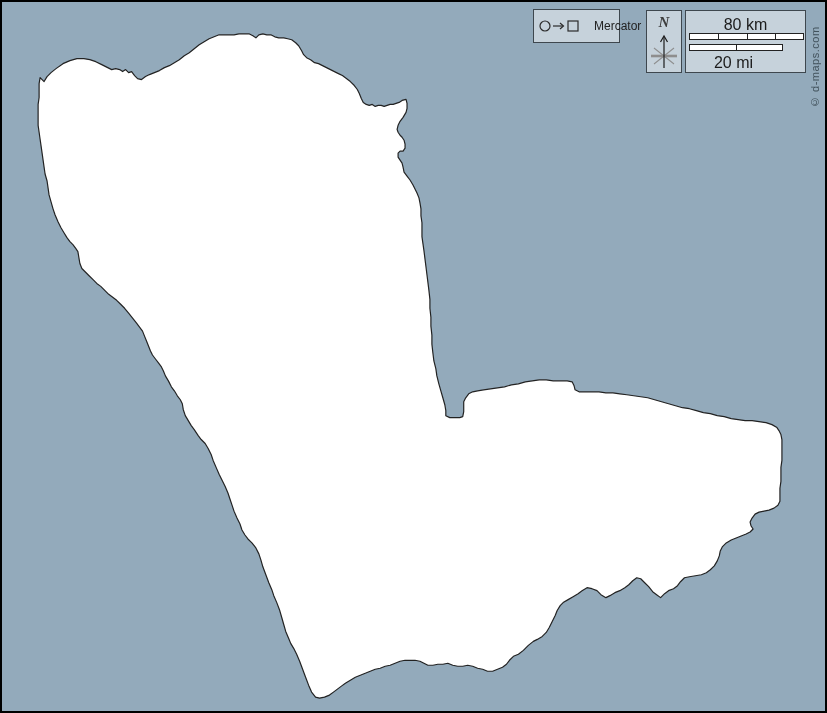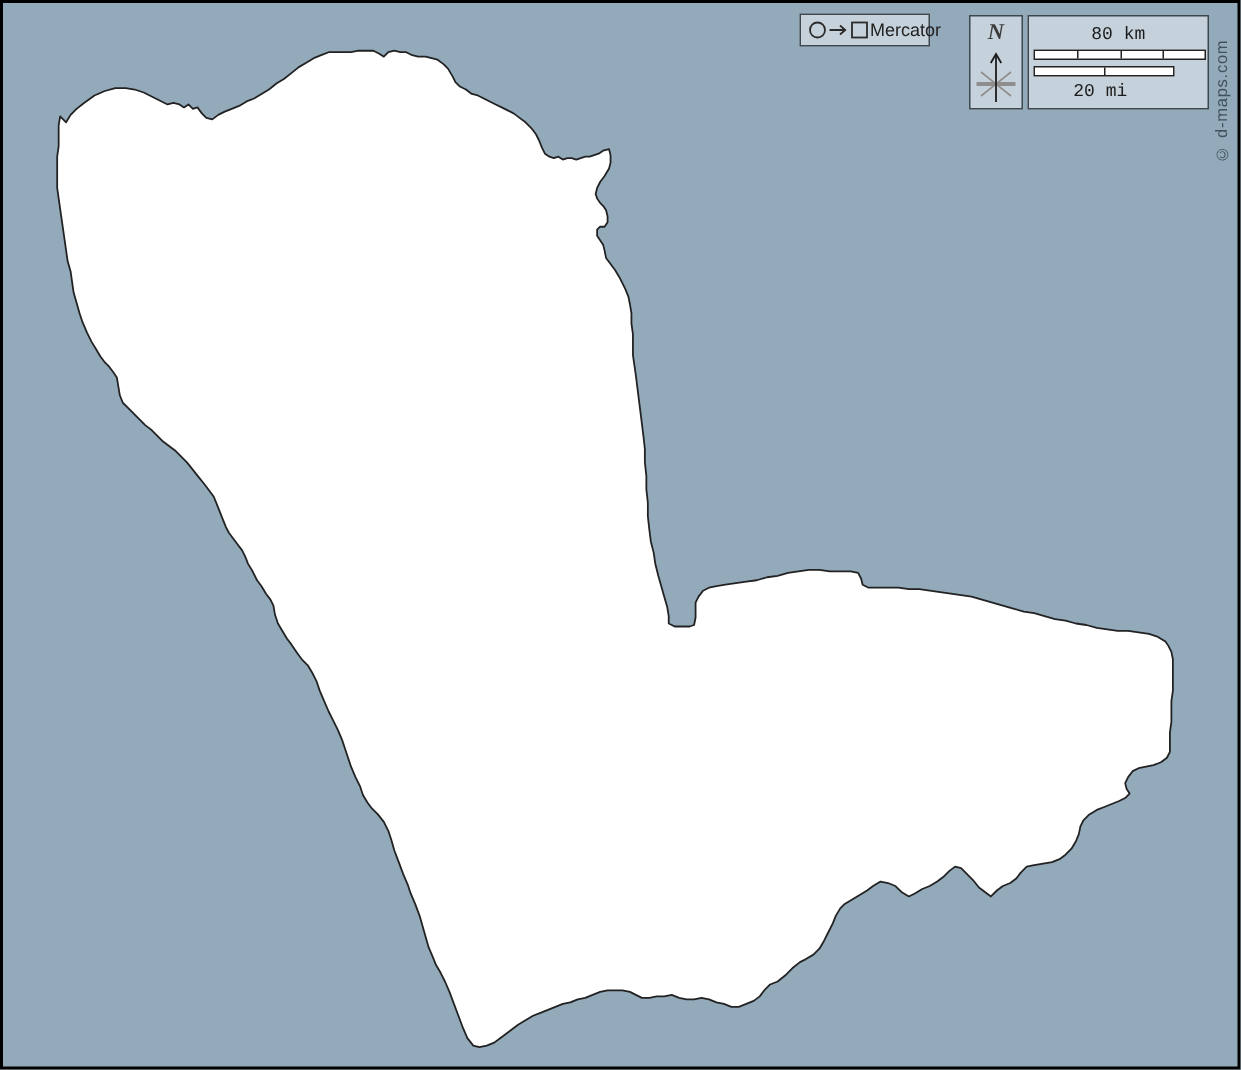--- a/index.html
+++ b/index.html
@@ -16,40 +16,40 @@
   .island{fill:#ffffff;stroke:#222222;stroke-width:1.2;stroke-linejoin:round;}
 
   .panel{
     position:absolute;
     background:#c6d2db;
     border:1px solid #3e474e;
     box-sizing:border-box;
   }
   
   .proj-badge{
-    left:531px;top:7px;width:87px;height:22px;
-    display:flex;align-items:center;gap:0;
+    left:531px;top:7px;width:87px;height:34px;
+    display:flex;align-items:center;gap:14px;
     padding:0 5px;
     font-size:12px;color:#222;
   }
   .proj-icon{display:block;flex:none;}
   
   .north-box{left:644px;top:8px;width:36px;height:63px;text-align:center;}
   .north-n{
     font-family:"Liberation Serif",serif;
     font-style:italic;font-weight:bold;
     font-size:15px;color:#3c3c3c;
     line-height:1;margin-top:4px;
   }
   .compass{display:block;margin:1px auto 0;}
   
   .scale-box{left:683px;top:8px;width:121px;height:63px;}
   .scale-label{
-    font-family:Liberation Mono, monospace;
-    font-size:12px;color:#1c1c1c;
+    font-family:Liberation Sans, sans-serif;
+    font-size:16px;color:#1c1c1c;
     text-align:center;line-height:1;
     position:absolute;left:0;width:100%;
   }
   .km-label{top:6px;}
   .mi-label{top:44px;left:-12px;}
   .bar{
     position:absolute;height:5px;
     background:#ffffff;border:1px solid #222;
     box-sizing:content-box;
   }

